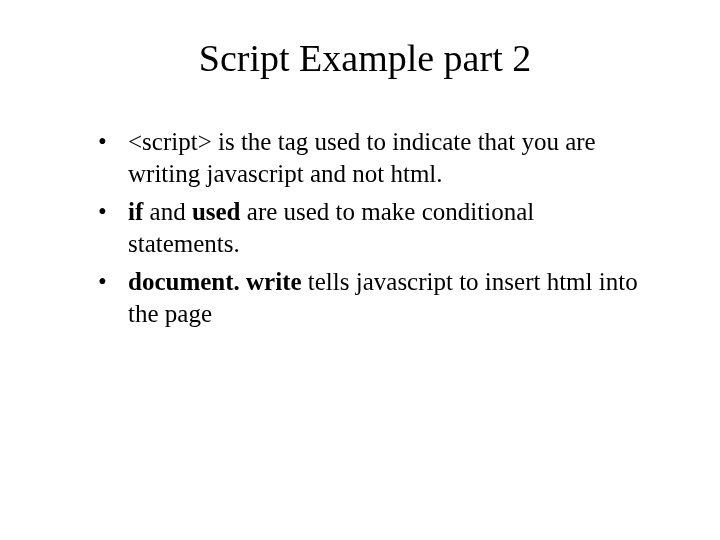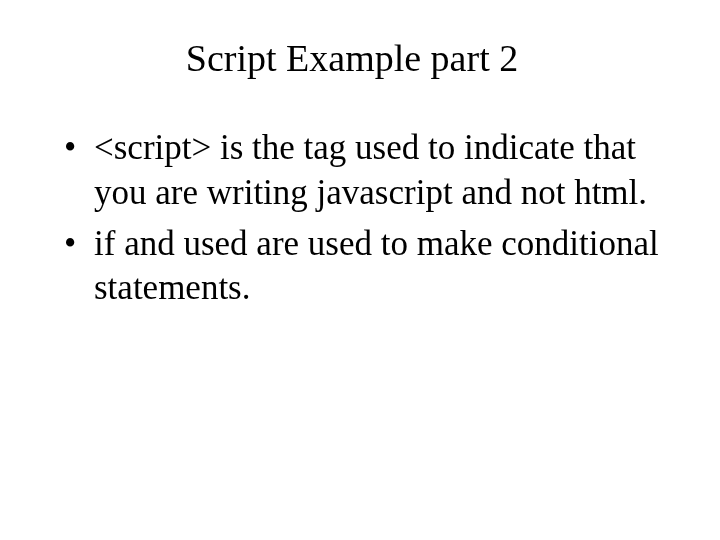--- a/index.html
+++ b/index.html
@@ -8,55 +8,58 @@
     width: 720px;
     height: 540px;
     background: #ffffff;
     font-family: "Times New Roman", Times, serif;
     color: #000000;
   }
   .slide {
     box-sizing: border-box;
     width: 720px;
     height: 540px;
-    padding: 36px 60px 40px 44px;
+    padding: 36px 60px 40px 70px;
   }
   .title {
     font-size: 38px;
     text-align: center;
     margin: 0 0 46px 0;
     font-weight: normal;
   }
   ul.bullets {
     list-style: none;
     padding: 0 0 0 20px;
-    margin: 0;
-    font-size: 35px;
+    margin: 8px;
+    font-size: 25px;
     line-height: 1.28;
   }
   ul.bullets li {
     position: relative;
     padding-left: 30px;
     margin-bottom: 6px;
   }
   ul.bullets li::before {
     content: "•";
     position: absolute;
     left: 0;
     top: 0;
   }
-  .b { font-weight: normal; }
+  .b { font-weight: bold; }
 </style>
 </head>
 <body>
 
 <div class="slide">
   <h1 class="title">Script Example part 2</h1>
 
   <ul class="bullets">
     <li>
       <span>&lt;script&gt;</span><span> is the tag used to indicate that you are writing javascript and not html.</span>
     </li>
     <li>
       <span class="b">if</span><span> and </span><span class="b">used</span><span> are used to make conditional statements.</span>
     </li>
+    <li>
+      <span class="b">document. write</span><span> tells javascript to insert html into the page</span>
+    </li>
   </ul>
 </div>
 
 </body></html>

